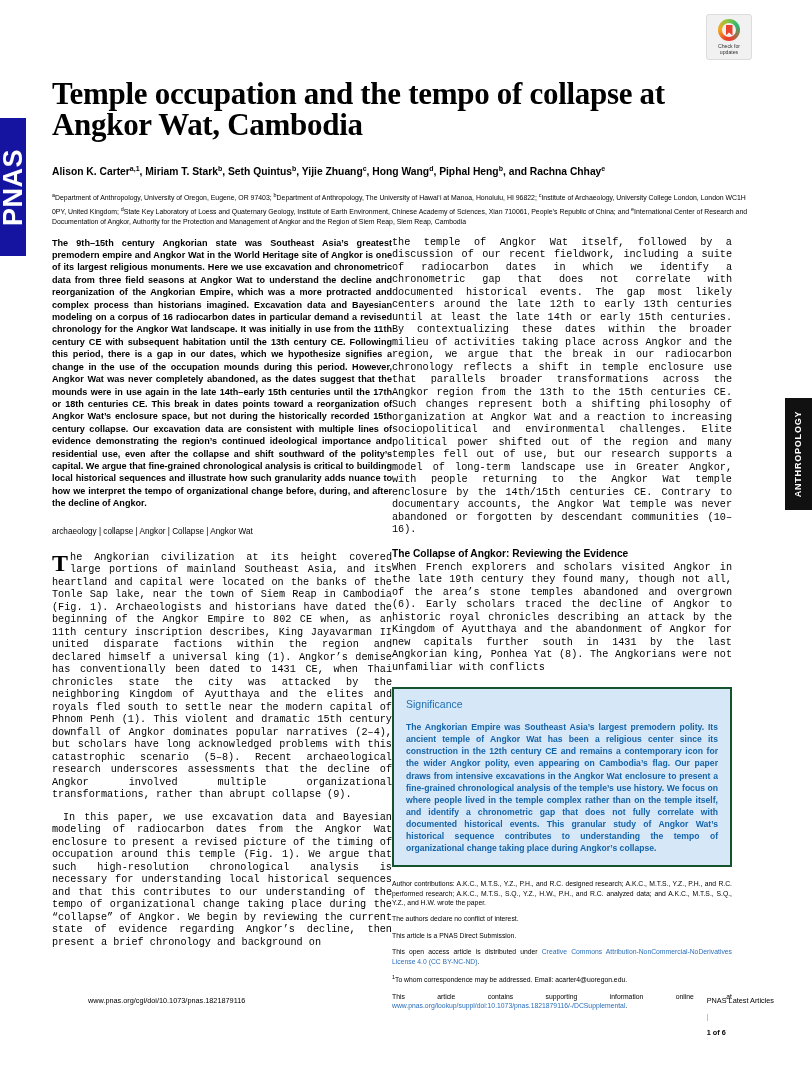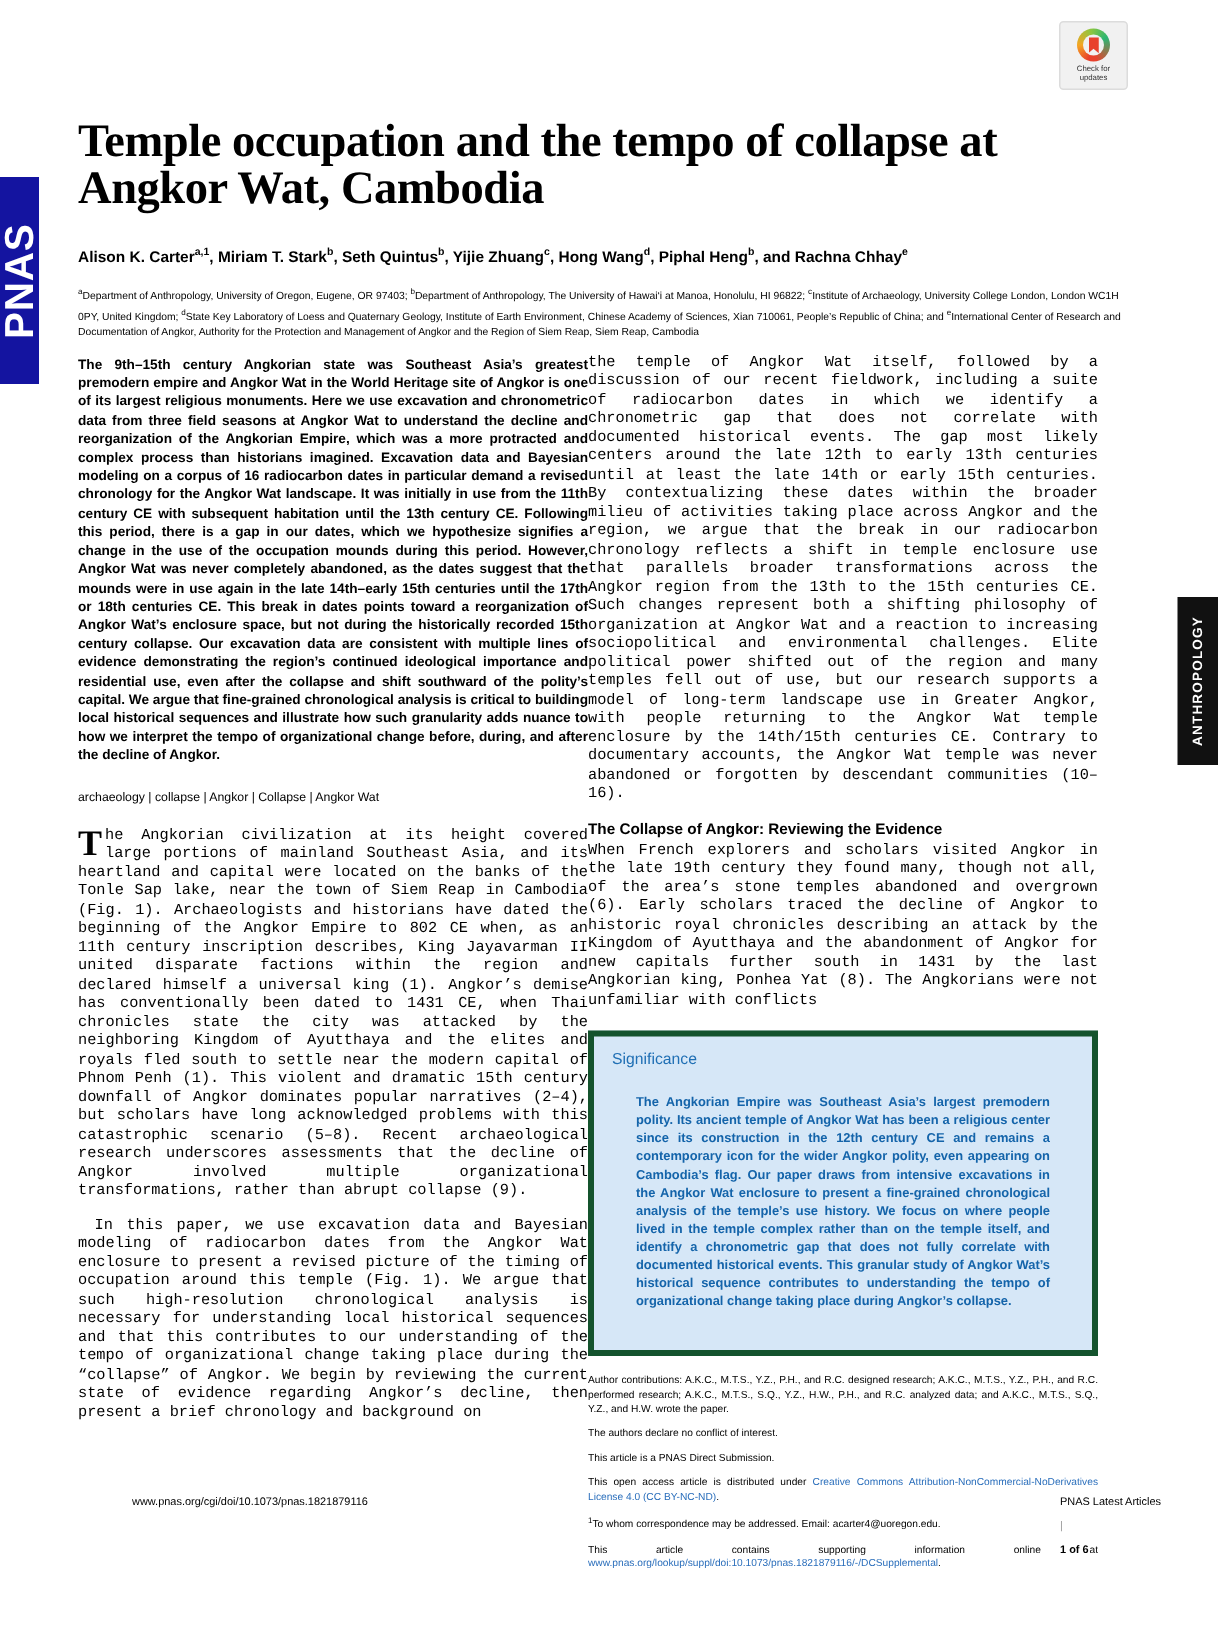--- a/index.html
+++ b/index.html
@@ -232,38 +232,38 @@
     font-size: 10.2px;
     line-height: 14px;
     margin: 10px 0 1px 0;
     color: #000;
   }
 
   
   .significance {
     margin-top: 13px;
     background: #d6e7f7;
-    border: 4px solid #14532d;
+    border: 2px solid #14532d;
     padding: 9px 12px 11px 12px;
     box-sizing: border-box;
   }
   .significance h3 {
     font-family: "Liberation Sans", sans-serif;
     font-weight: normal;
     font-size: 10.5px;
     color: #1f6fb4;
     margin: 0 0 11px 0;
   }
   .significance p {
     font-family: "Liberation Sans", sans-serif;
     font-weight: bold;
     font-size: 8.6px;
     line-height: 12.1px;
     color: #1464aa;
-    margin: 16px;
+    margin: 0;
     text-align: justify;
   }
 
   
   .footnotes {
     margin-top: 12px;
     border-top: 0;
   }
   .footnotes p {
     font-family: "Liberation Sans", sans-serif;

